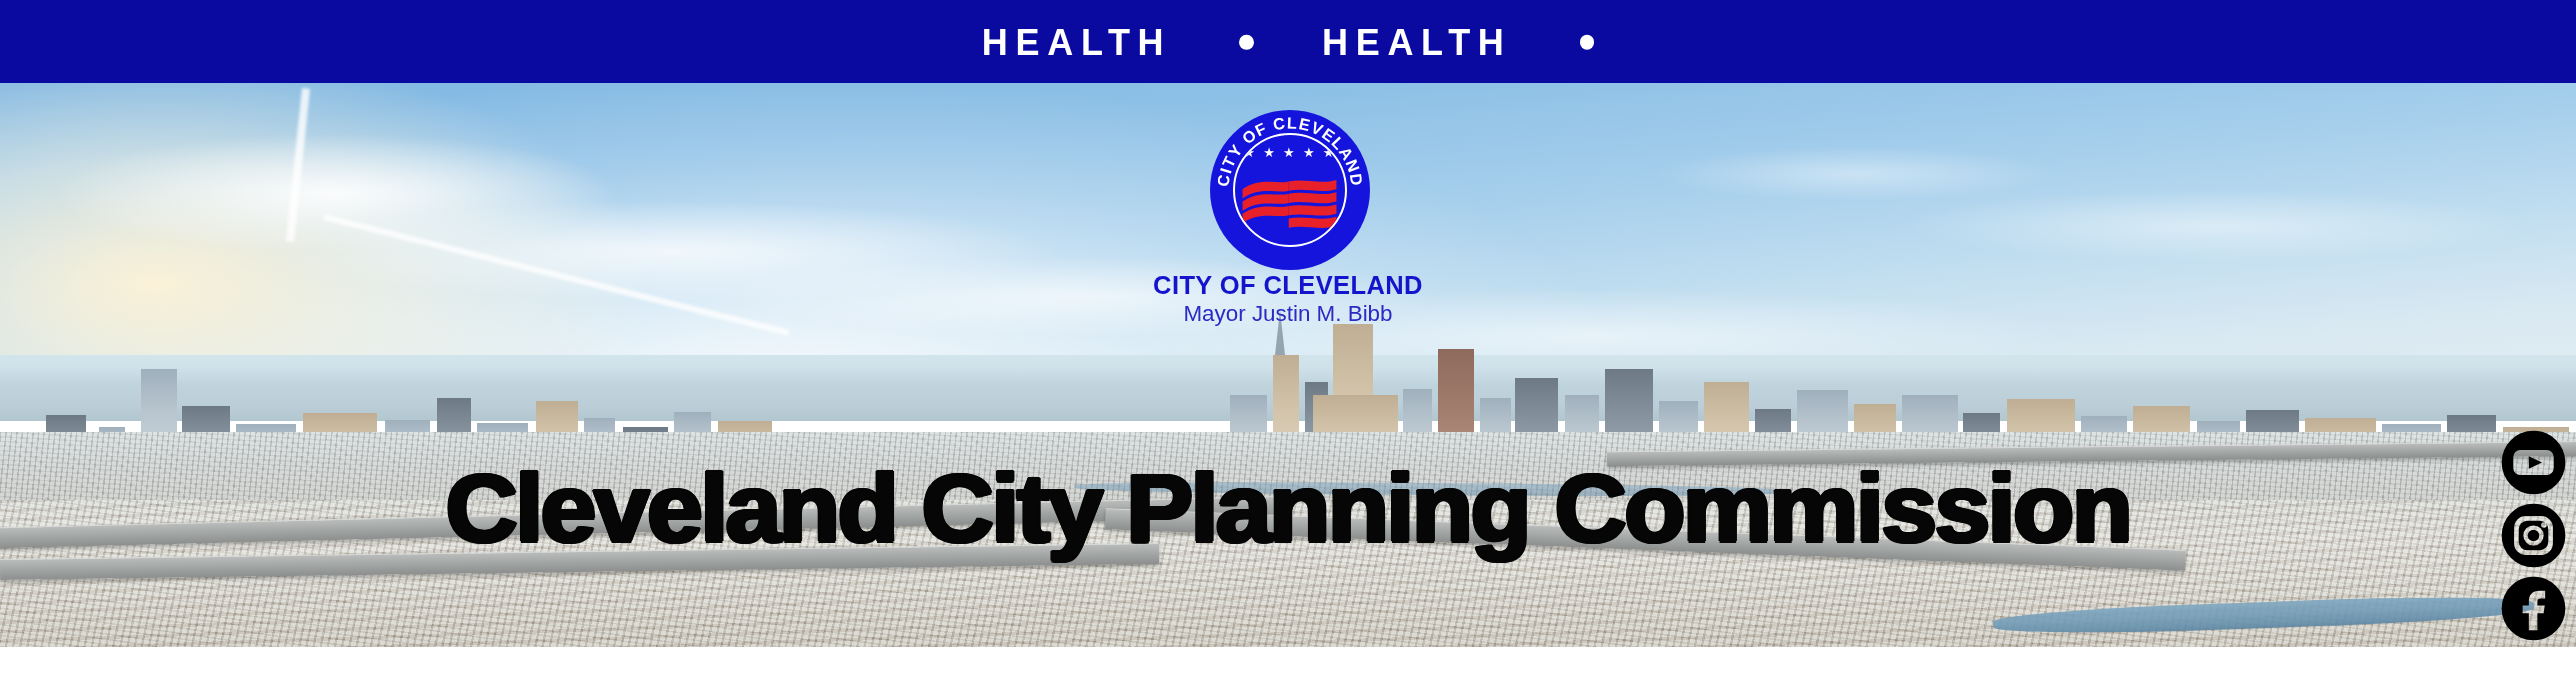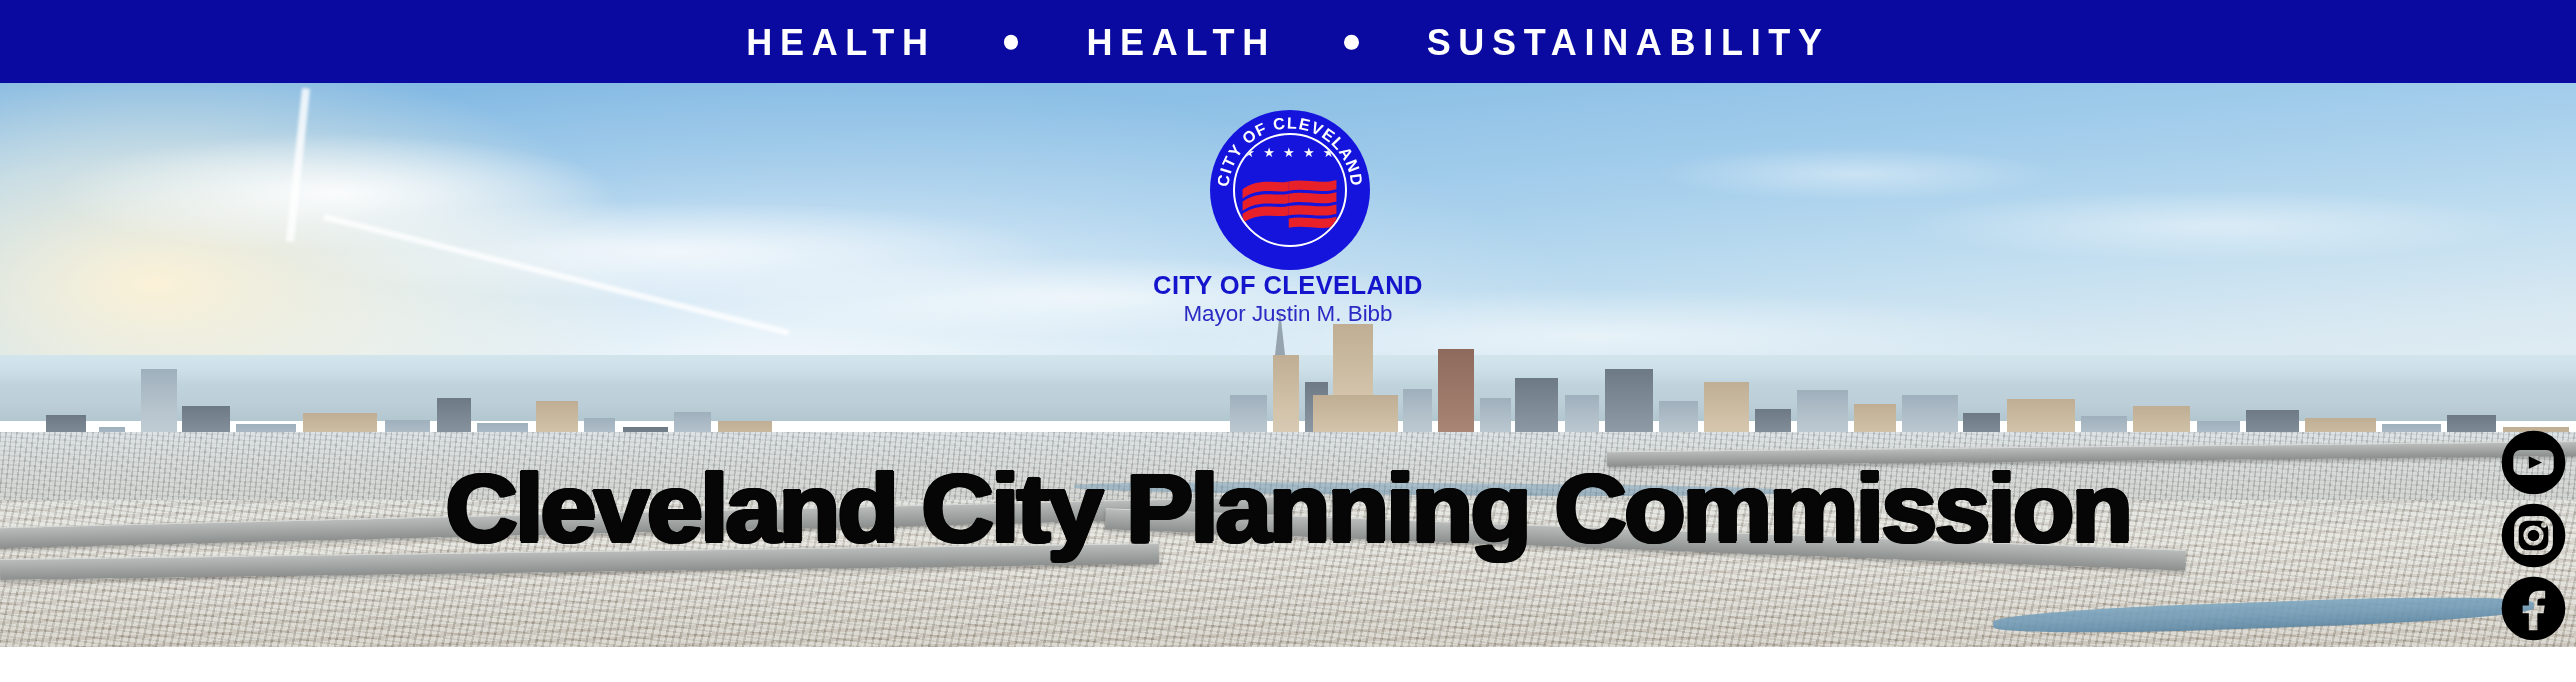--- a/index.html
+++ b/index.html
@@ -343,21 +343,20 @@
 <body>
 
 <div class="page">
 
   <div class="tagline-bar">
     <div class="tagline-inner">
       <span class="tagline-word">HEALTH</span>
       <span class="tagline-dot"></span>
       <span class="tagline-word">HEALTH</span>
       <span class="tagline-dot"></span>
-      <span class="tagline-word">SUSTAINABILITY</span>
     </div>
   </div>
 
   <div class="hero">
 
     <div class="sky"></div>
     <div class="sky-clouds"></div>
     <div class="contrail contrail-a"></div>
     <div class="contrail contrail-b"></div>
 

